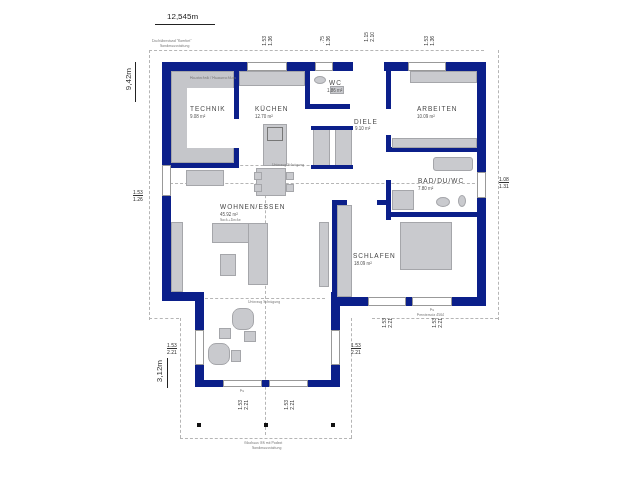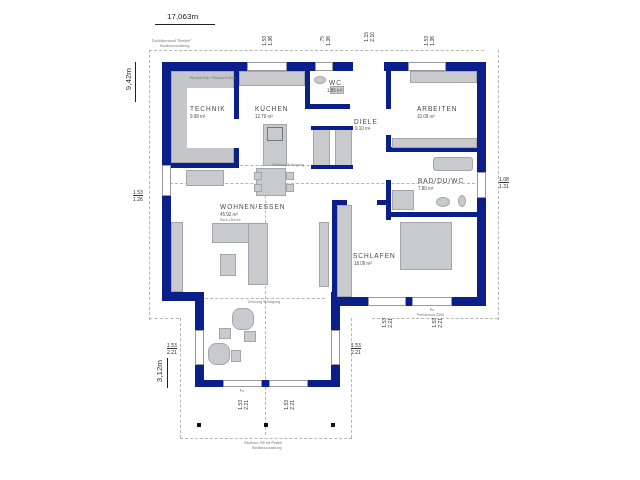--- a/index.html
+++ b/index.html
@@ -15,21 +15,21 @@
   .dim{position:absolute;font-size:5px;color:#333;line-height:6px;text-align:center;}
   .vdim{position:absolute;font-size:5px;color:#333;writing-mode:vertical-rl;transform:rotate(180deg);line-height:5px;}
   .scale{position:absolute;font-size:8px;color:#222;}
 </style>
 </head>
 <body>
 
 <div class="abs" style="left:0;top:0;width:640px;height:480px;">
 
   <div class="abs" style="left:155px;top:12px;width:60px;">
-    <span class="scale" style="left:12px;top:0;">17,063m</span>
+    <span class="scale" style="left:12px;top:0;">12,545m</span>
     <div class="abs" style="left:0;top:12px;width:60px;height:1px;background:#222;"></div>
   </div>
   <div class="abs" style="left:128px;top:62px;height:40px;">
     <div class="abs" style="left:7px;top:0;width:1px;height:40px;background:#222;"></div>
     <span class="vdim" style="left:-2px;top:6px;font-size:8px;">9,42m</span>
   </div>
 
   <span class="tiny" style="left:152px;top:39px;">Dachüberstand "Komfort"</span>
   <span class="tiny" style="left:160px;top:44px;">Sonderausstattung</span>
 

